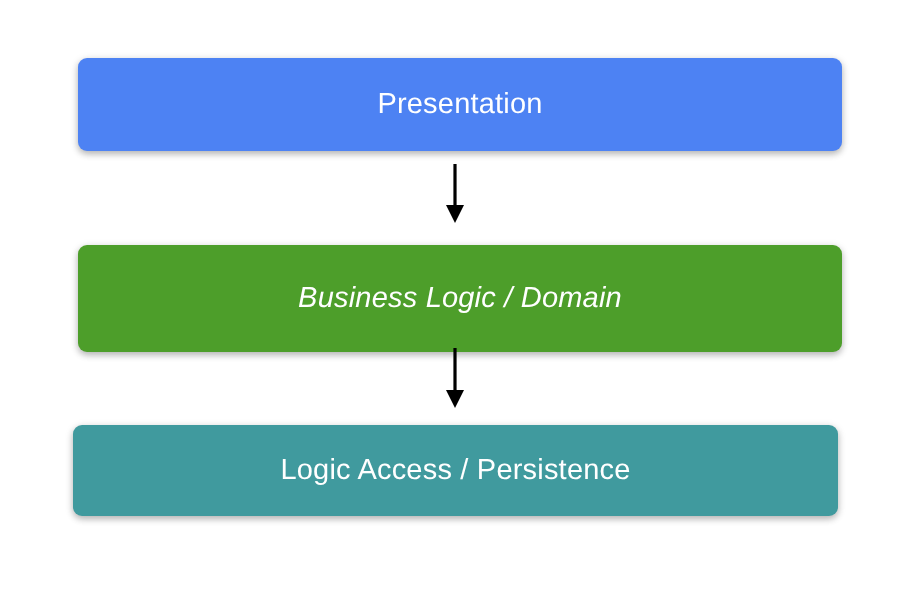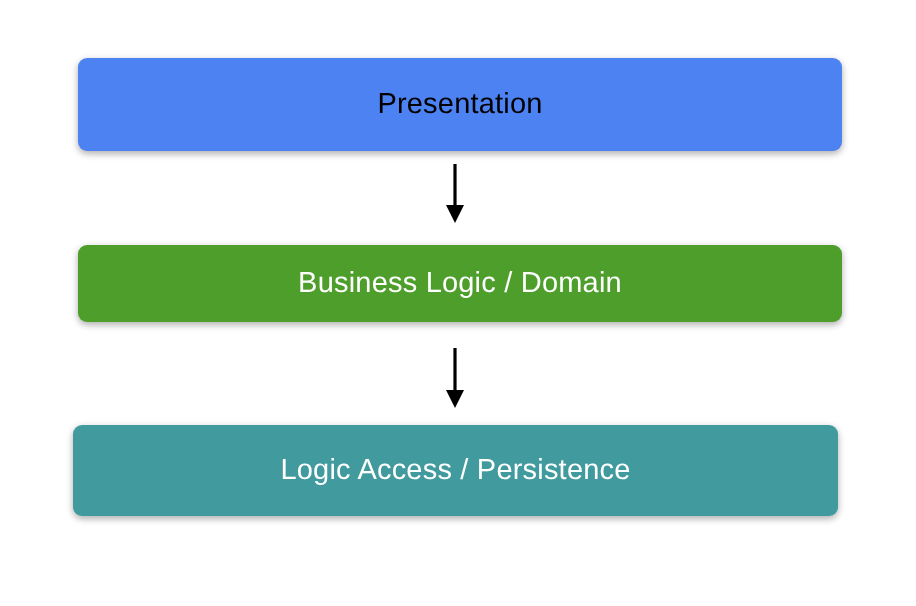--- a/index.html
+++ b/index.html
@@ -43,21 +43,22 @@
   #box-presentation {
     left: 78px;
     top: 58px;
     width: 764px;
     height: 93px;
   }
   #box-business {
     left: 78px;
     top: 245px;
     width: 764px;
-    height: 77px;
+    height: 107px;
+    font-style: italic;
   }
   #box-data {
     left: 73px;
     top: 425px;
     width: 765px;
     height: 91px;
   }
 
   
   .connector {
@@ -79,21 +80,21 @@
   .connector svg {
     display: block;
   }
 </style>
 </head>
 <body style="background-color: rgb(255, 255, 255);">
 
 <div id="canvas" style="background-color: rgb(255, 255, 255);">
 
   <div id="box-presentation" class="layer-box" style="background-color: rgb(77, 130, 243);">
-    <span class="layer-label" style="color: #000000;">Presentation</span>
+    <span class="layer-label" style="color: #ffffff;">Presentation</span>
   </div>
 
   <div id="arrow-1" class="connector">
     <svg width="50" height="68" viewBox="0 0 50 68">
       <line x1="25" y1="4" x2="25" y2="48" stroke="#000000" stroke-width="3.2"></line>
       <polygon points="25,63 16,45 34,45" fill="#000000"></polygon>
     </svg>
   </div>
 
   <div id="box-business" class="layer-box" style="background-color: rgb(77, 158, 42);">

